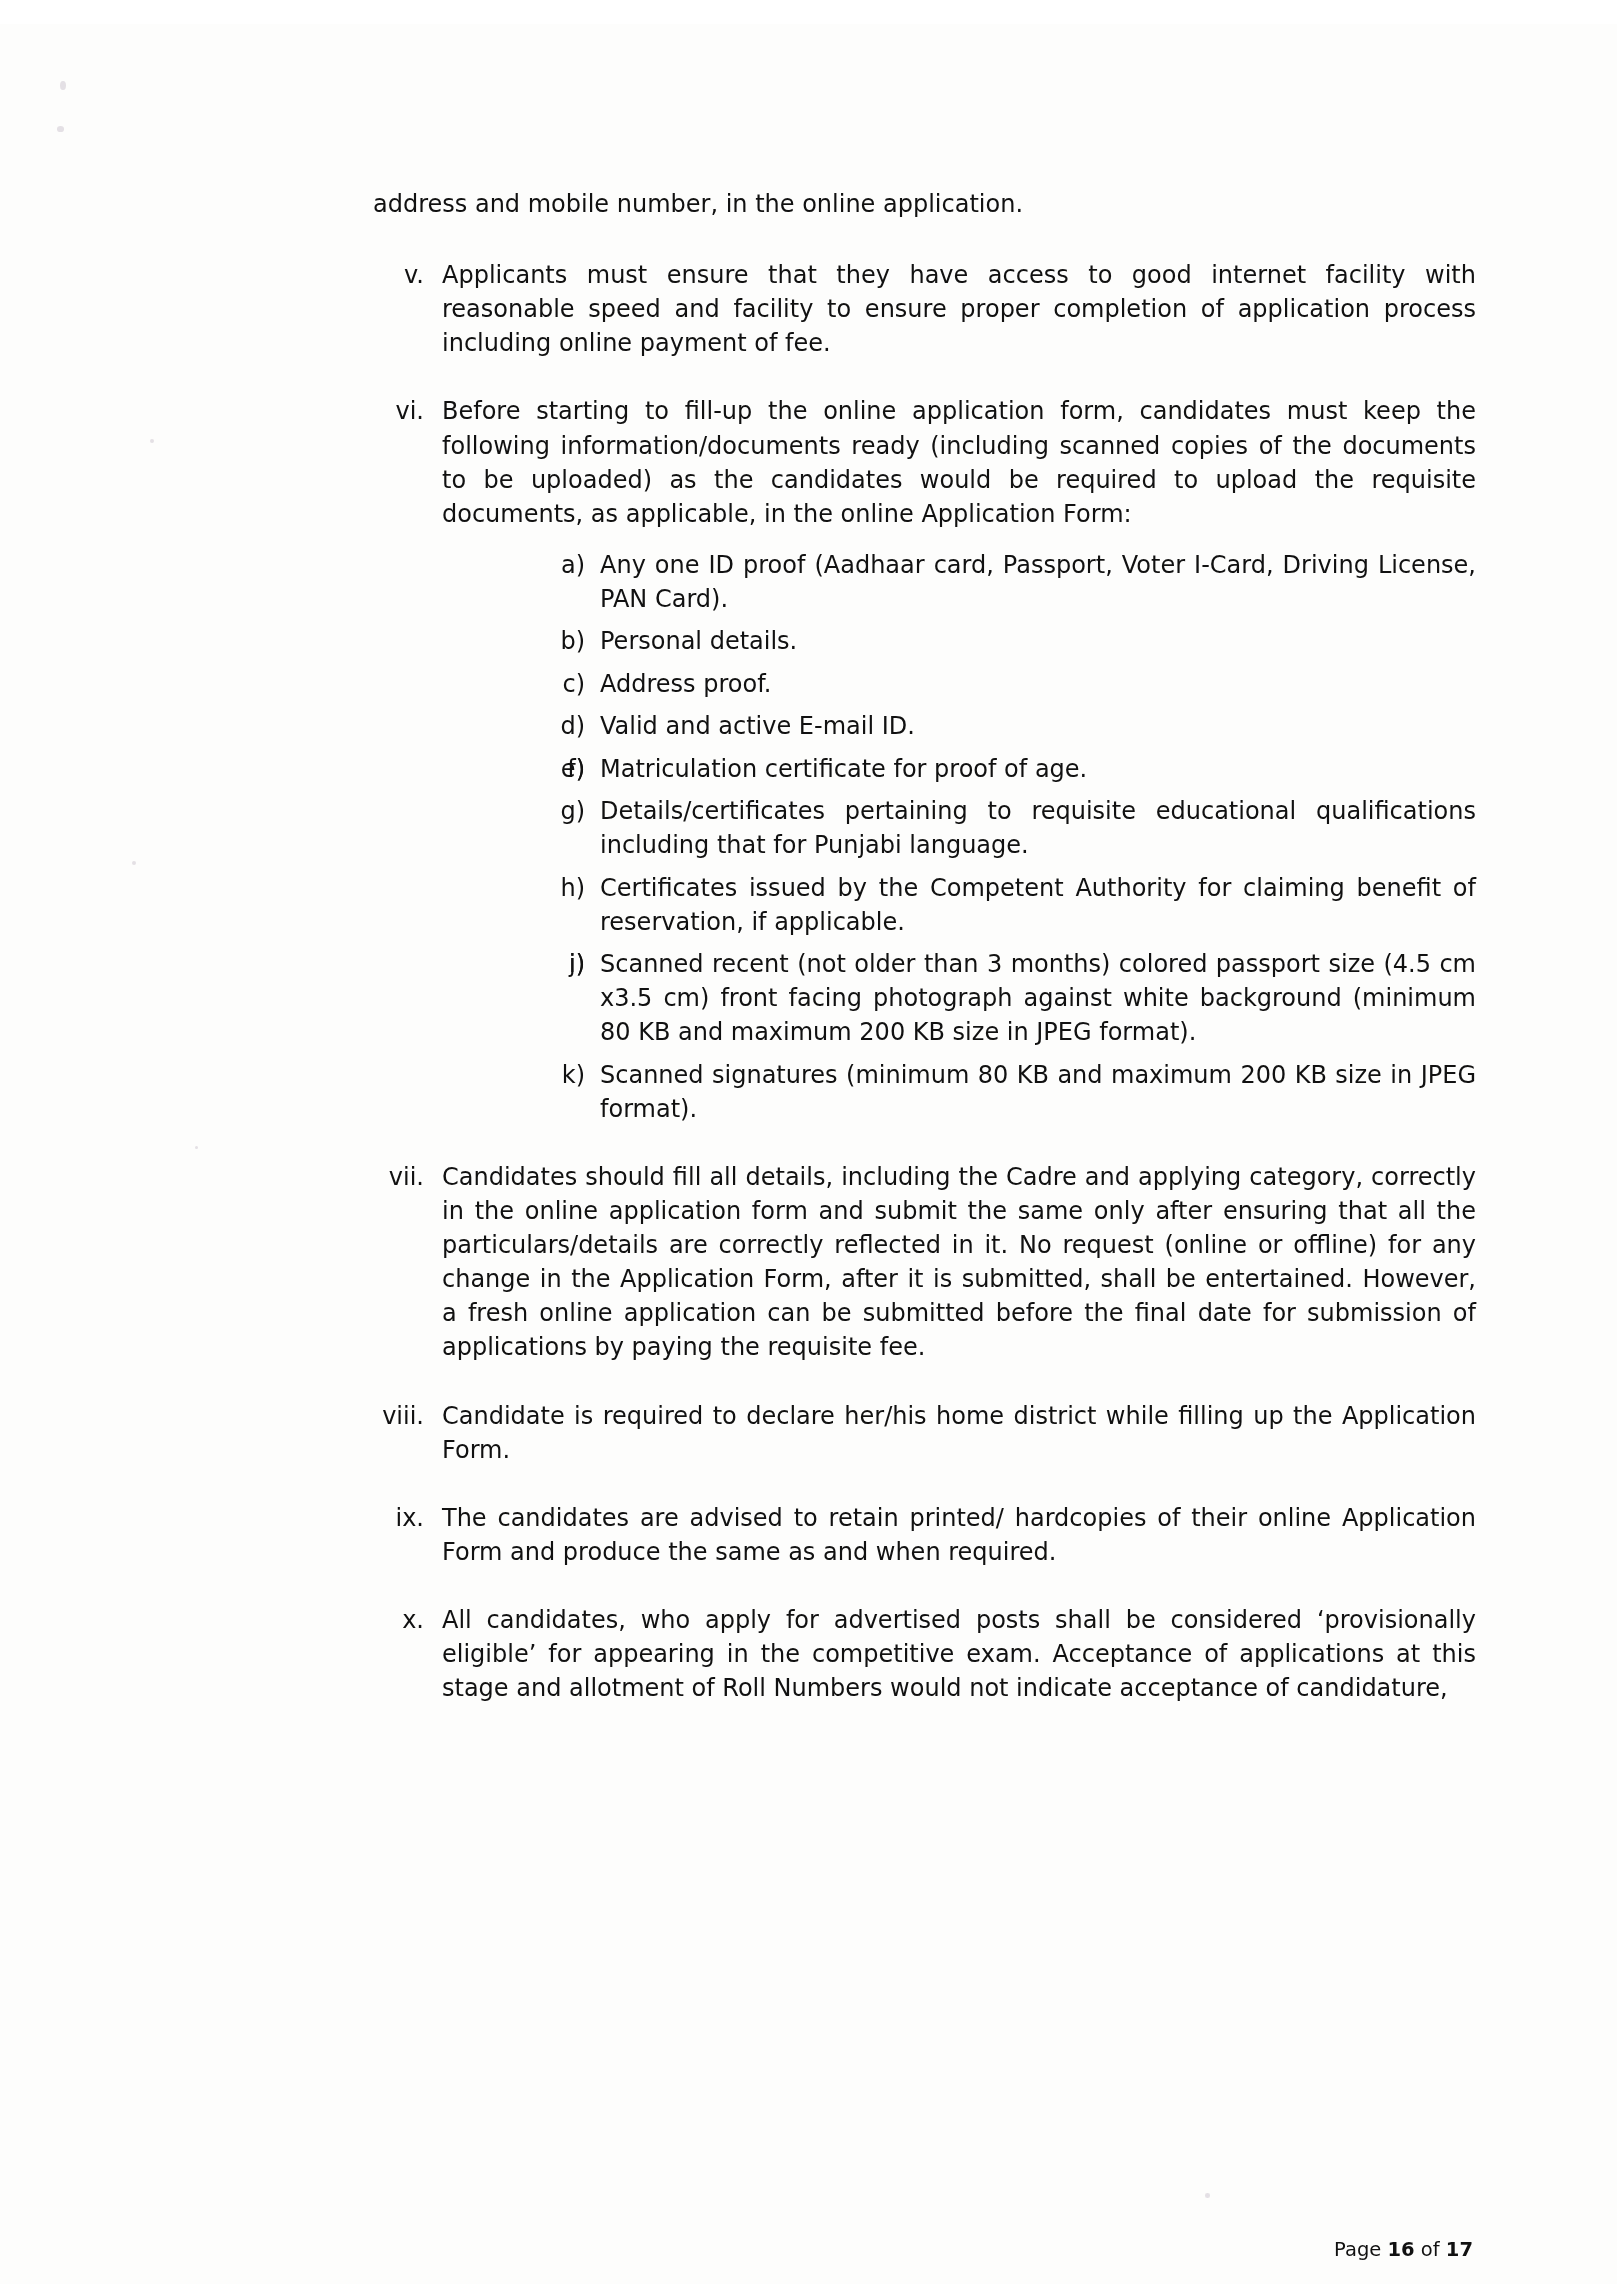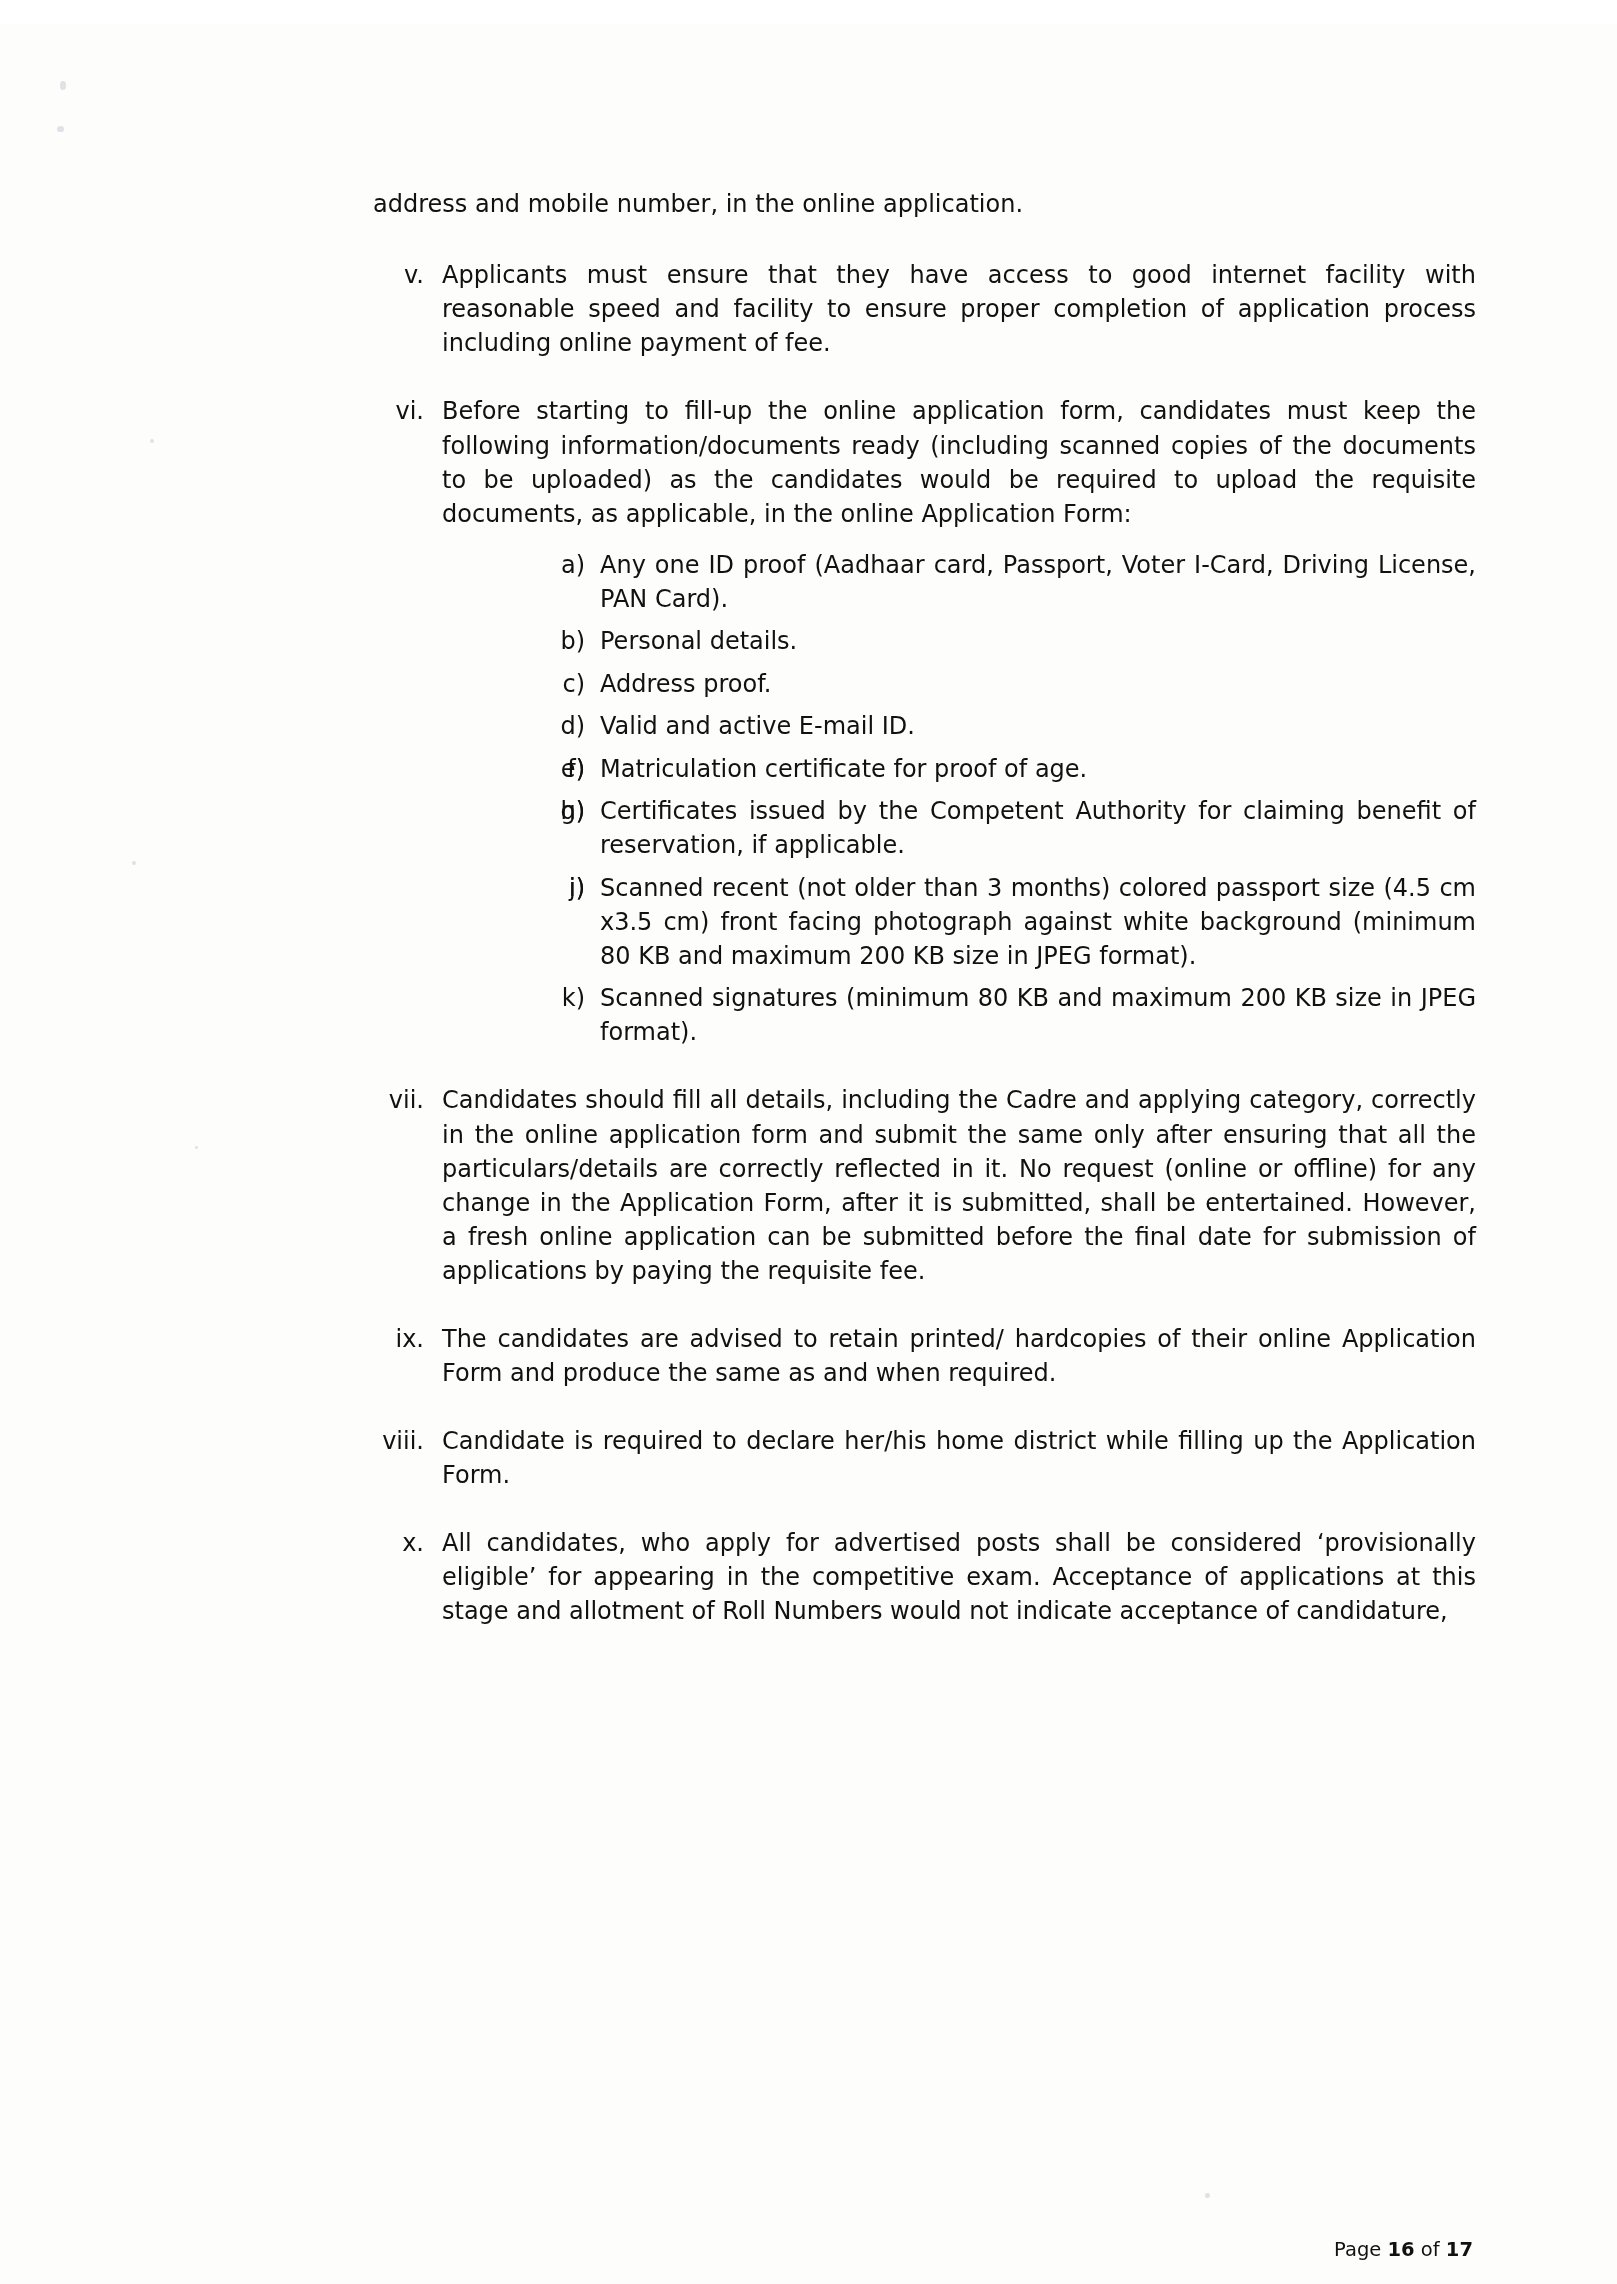--- a/index.html
+++ b/index.html
@@ -150,20 +150,21 @@
           </li>
           <li class="alpha-item">
             <span class="marker">e)</span>
           </li>
           <li class="alpha-item">
             <span class="marker">f)</span>
             <span>Matriculation certificate for proof of age.</span>
           </li>
           <li class="alpha-item">
             <span class="marker">g)</span>
+            <span>Details/certificates pertaining to requisite educational qualifications including that for Punjabi language.</span>
           </li>
           <li class="alpha-item">
             <span class="marker">h)</span>
             <span>Certificates issued by the Competent Authority for claiming benefit of reservation, if applicable.</span>
           </li>
           <li class="alpha-item">
             <span class="marker">i)</span>
           </li>
           <li class="alpha-item">
             <span class="marker">j)</span>
@@ -175,27 +176,27 @@
           </li>
         </ul>
       </li>
 
       <li class="roman-item bold">
         <span class="marker">vii.</span>
         <span>Candidates should fill all details, including the Cadre and applying category, correctly in the online application form and submit the same only after ensuring that all the particulars/details are correctly reflected in it. No request (online or offline) for any change in the Application Form, after it is submitted, shall be entertained. However, a fresh online application can be submitted before the final date for submission of applications by paying the requisite fee.</span>
       </li>
 
       <li class="roman-item">
+        <span class="marker">viii.</span>
+        <span>Candidate is required to declare her/his home district while filling up the Application Form.</span>
+      </li>
+
+      <li class="roman-item">
         <span class="marker">ix.</span>
         <span>The candidates are advised to retain printed/ hardcopies of their online Application Form and produce the same as and when required.</span>
-      </li>
-
-      <li class="roman-item">
-        <span class="marker">viii.</span>
-        <span>Candidate is required to declare her/his home district while filling up the Application Form.</span>
       </li>
 
       <li class="roman-item">
         <span class="marker">x.</span>
         <span>All candidates, who apply for advertised posts shall be considered ‘provisionally eligible’ for appearing in the competitive exam. Acceptance of applications at this stage and allotment of Roll Numbers would not indicate acceptance of candidature,</span>
       </li>
 
     </ul>
   </div>
 

